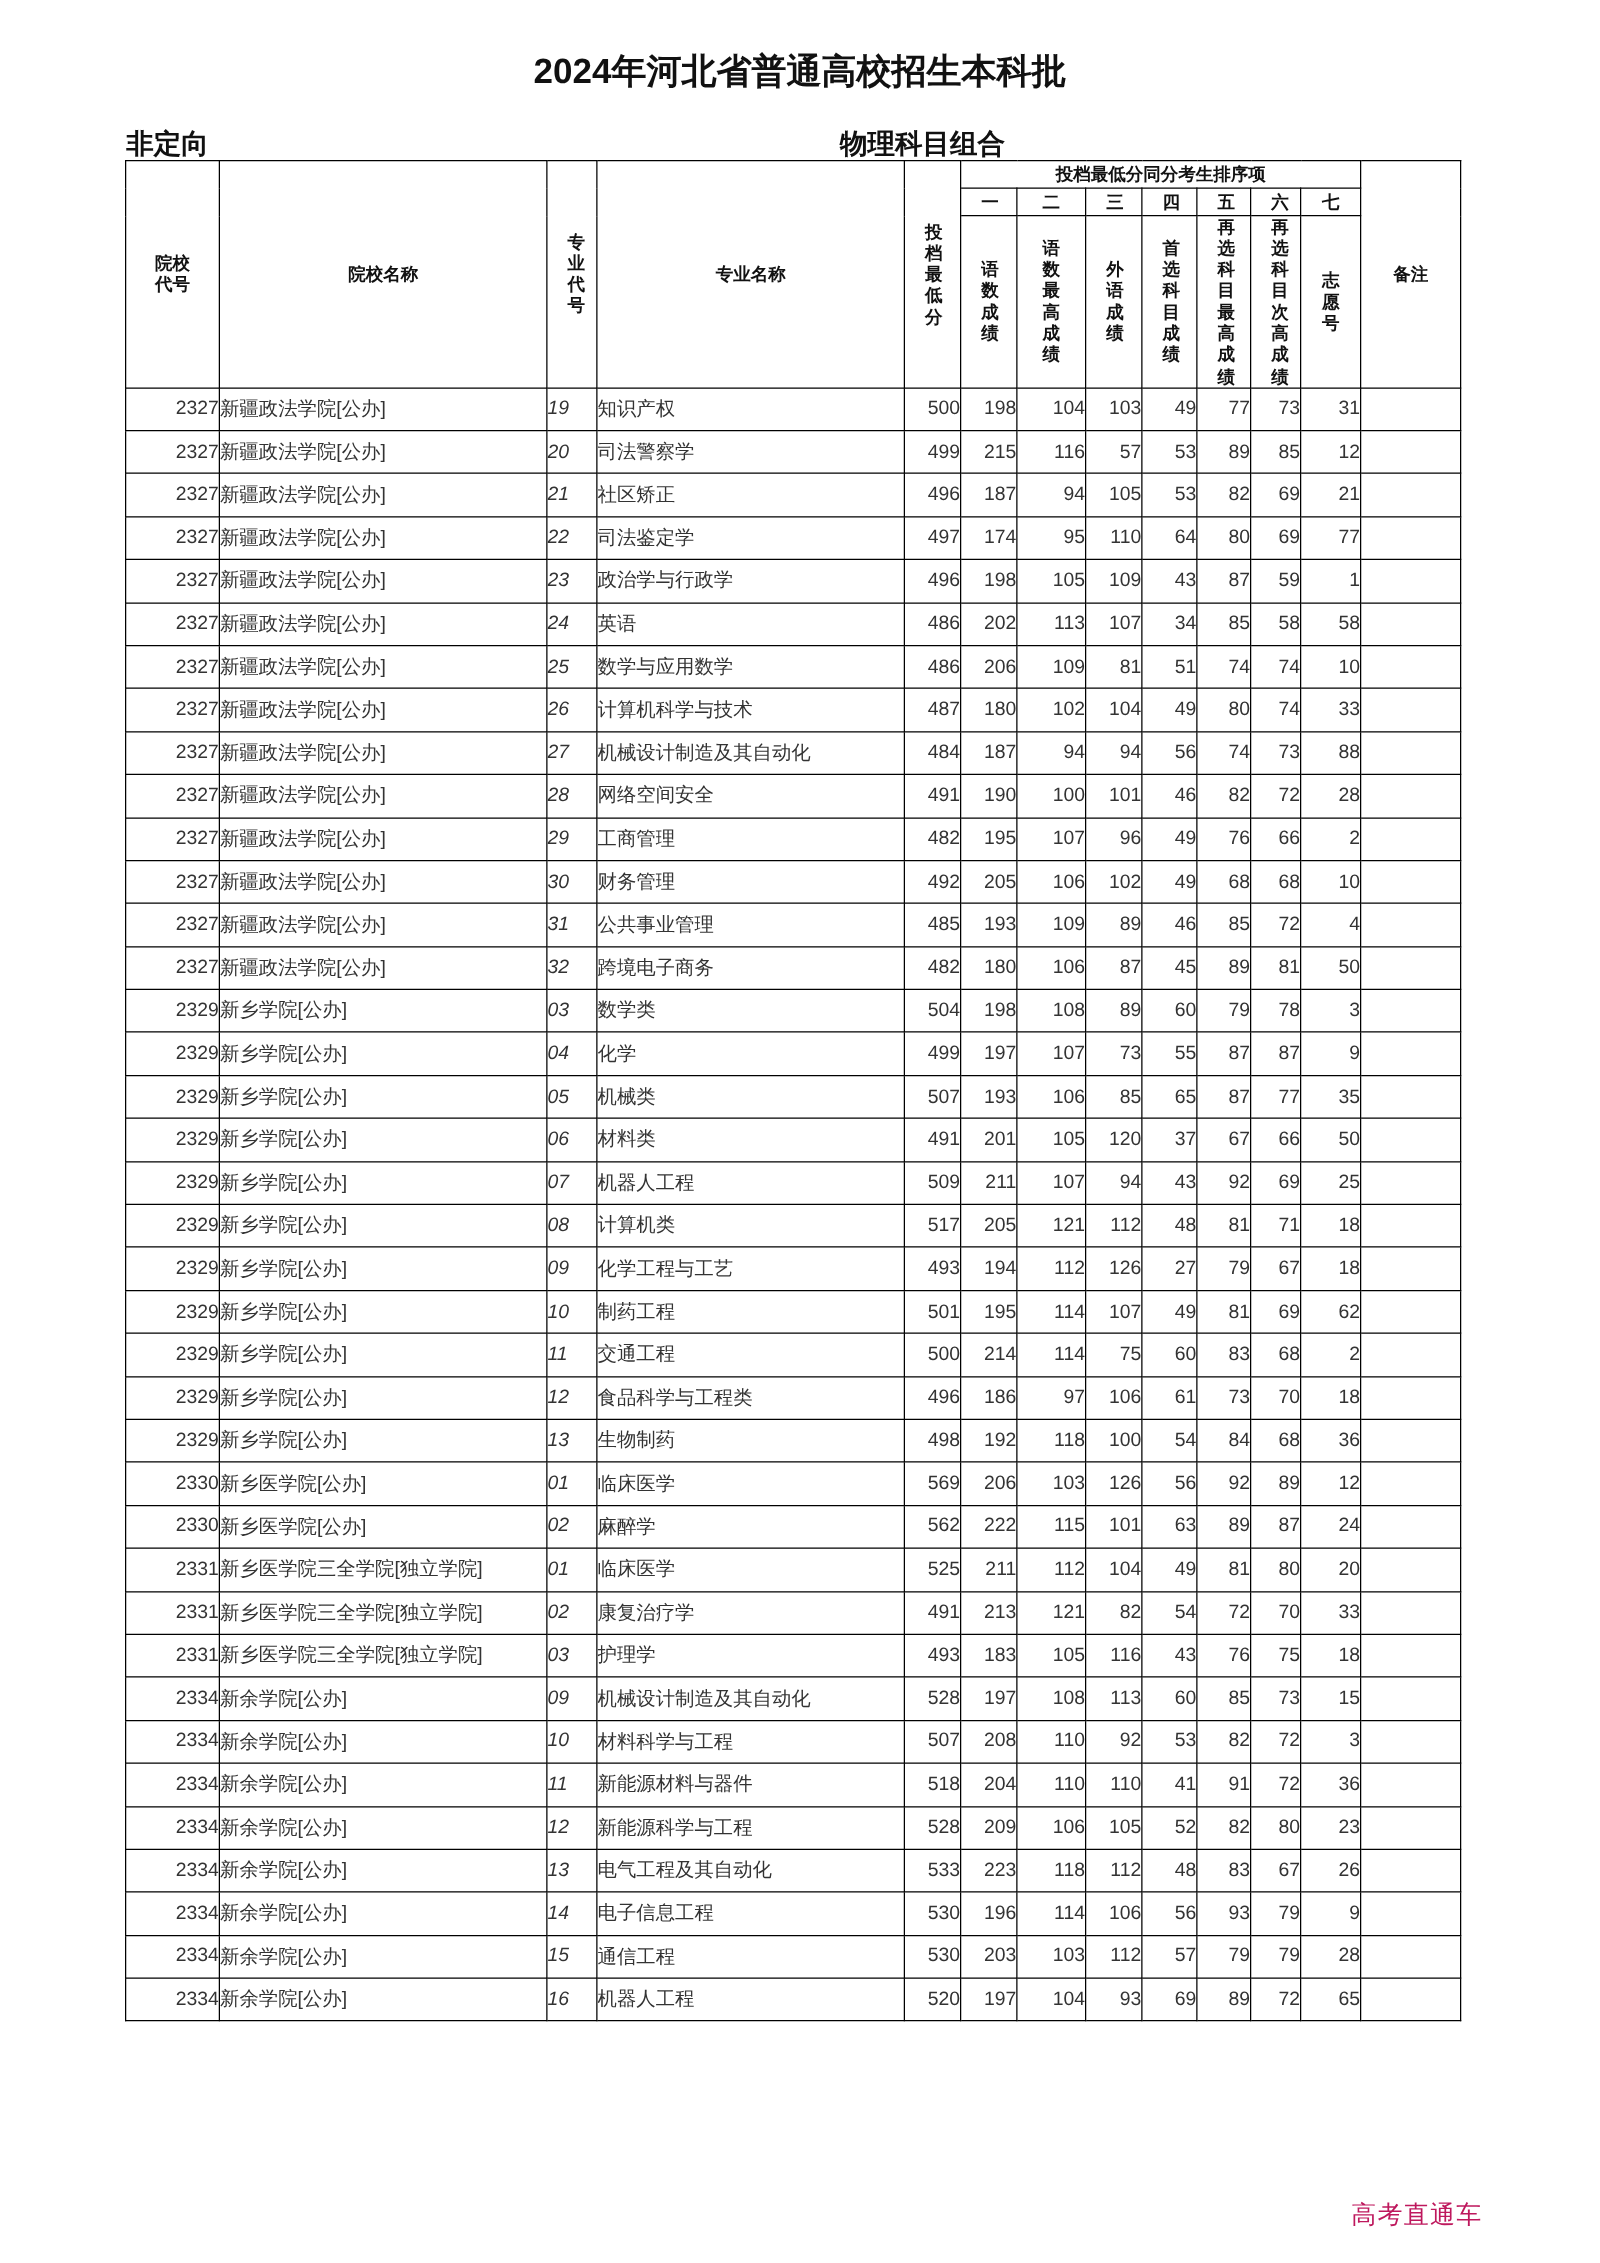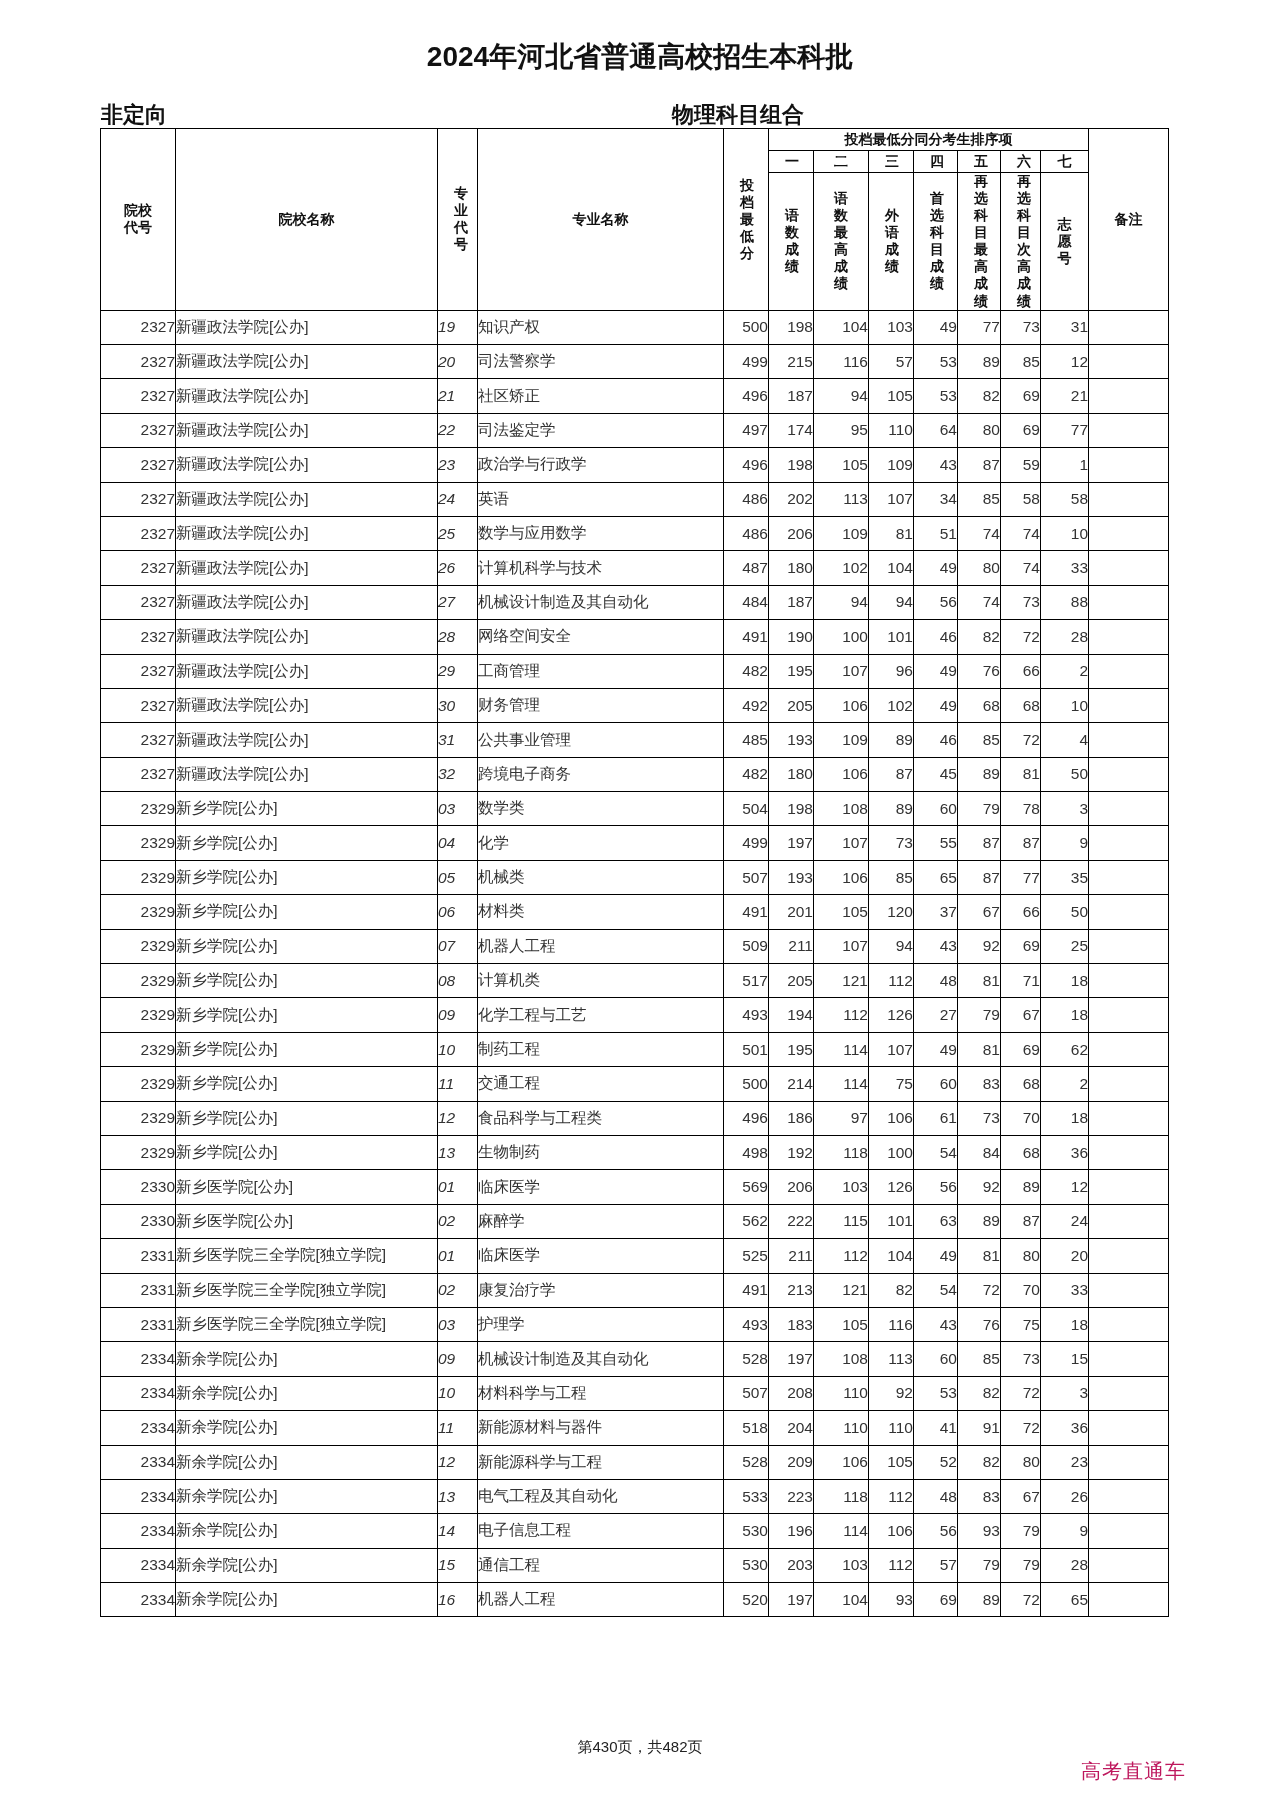--- a/index.html
+++ b/index.html
@@ -667,16 +667,15 @@
           <td class="num">93</td>
           <td class="num">69</td>
           <td class="num">89</td>
           <td class="num">72</td>
           <td class="num">65</td>
           <td></td>
         </tr>
       </tbody>
   </table>
 
-  <div class="footer">第430页，共482页</div>
   <div class="watermark">高考直通车</div>
 
 </div>
 
 </body></html>

